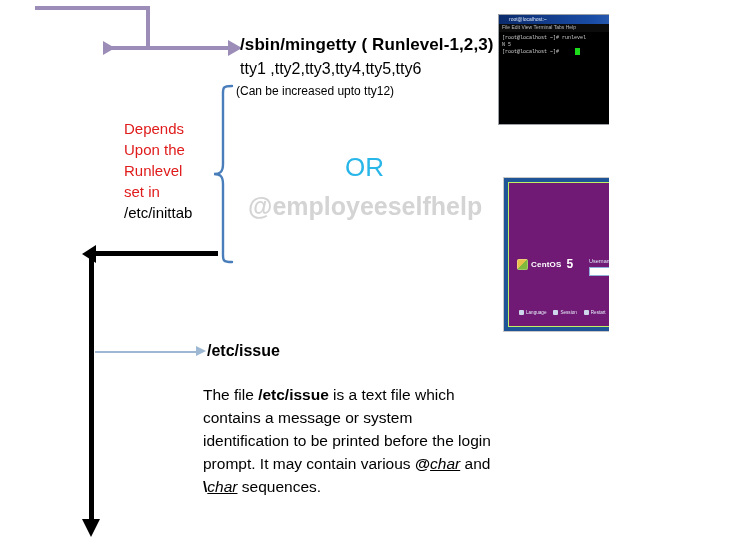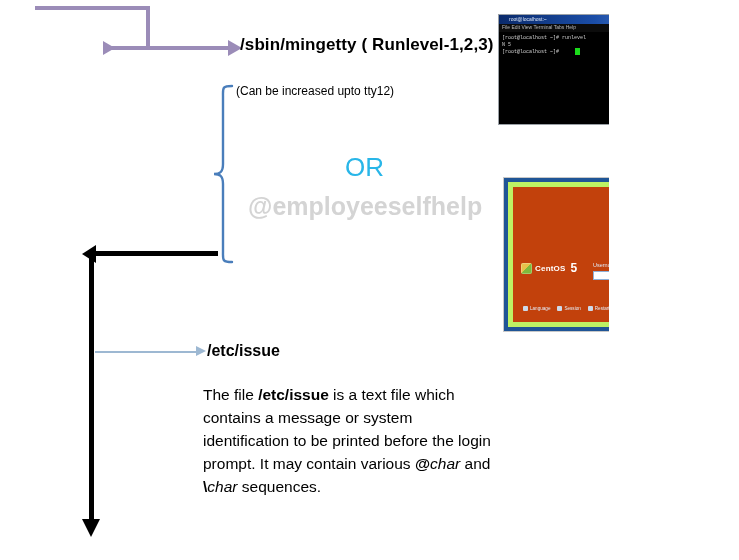--- a/index.html
+++ b/index.html
@@ -136,21 +136,21 @@
     left: 207px; top: 342px;
     font-size: 16px; font-weight: bold; color: #000000;
   }
   .issue-para {
     left: 203px; top: 383px;
     width: 292px;
     font-size: 15.5px; line-height: 23px;
     color: #000000;
   }
   .issue-para b { font-weight: bold; }
-  .issue-para i { font-style: italic; }
+  .issue-para i { font-style: italic; text-decoration: underline; }
 
   
   .term-shot {
     left: 498px; top: 14px; width: 216px; height: 111px;
     background: #000000;
     border: 1px solid #9aa0a6;
     box-sizing: border-box;
     overflow: hidden;
   }
   .term-titlebar {
@@ -206,22 +206,22 @@
   
   .gdm-shot {
     left: 503px; top: 177px; width: 208px; height: 155px;
     background: #1f5596;
     border: 1px solid #c8c8c8;
     box-sizing: border-box;
     overflow: hidden;
   }
   .gdm-inner {
     position: absolute; left: 4px; top: 4px; right: 4px; bottom: 4px;
-    background: #c2410c;
-    border: 5px solid #bef264;
+    background: #701a75;
+    border: 1px solid #bef264;
     box-sizing: border-box;
   }
   .gdm-logo-wrap {
     position: absolute; left: 8px; top: 74px;
     display: flex; align-items: center; gap: 3px;
   }
   .gdm-logo-mark {
     width: 11px; height: 11px; border-radius: 2px;
     background:
       linear-gradient(135deg, #e8c14a 0%, #e8c14a 49%, #7fba3c 50%, #7fba3c 100%);
@@ -270,26 +270,34 @@
 
 <div id="slide">
 
   <div class="abs purple-h-top"></div>
   <div class="abs purple-v"></div>
   <div class="abs purple-h-bot2"></div>
   <div class="abs purple-head-mid"></div>
   <div class="abs purple-head-end"></div>
 
   <div class="abs mingetty-title">/sbin/mingetty  ( Runlevel-1,2,3)</div>
+  <div class="abs mingetty-l2">tty1 ,tty2,tty3,tty4,tty5,tty6</div>
   <div class="abs mingetty-l3">(Can be increased upto tty12)</div>
 
   <svg class="abs brace" viewBox="0 0 22 180" preserveAspectRatio="none">
     <path d="M20 2 C10 2 11 4 11 12 L11 80 C11 88 8 90 2 90 C8 90 11 92 11 100 L11 168 C11 176 10 178 20 178" fill="none" stroke="#4a7ebb" stroke-width="2.4" stroke-linecap="round"></path>
   </svg>
 
+  <div class="abs depends-block">
+    <div>Depends</div>
+    <div>Upon the</div>
+    <div>Runlevel</div>
+    <div>set in</div>
+    <div class="black-line">/etc/inittab</div>
+  </div>
 
   <div class="abs or-word">OR</div>
   <div class="abs watermark">@employeeselfhelp</div>
 
   <div class="abs black-h"></div>
   <div class="abs black-v"></div>
   <div class="abs black-head-left"></div>
   <div class="abs black-head-down"></div>
 
   <div class="abs blue-thin-line"></div>

